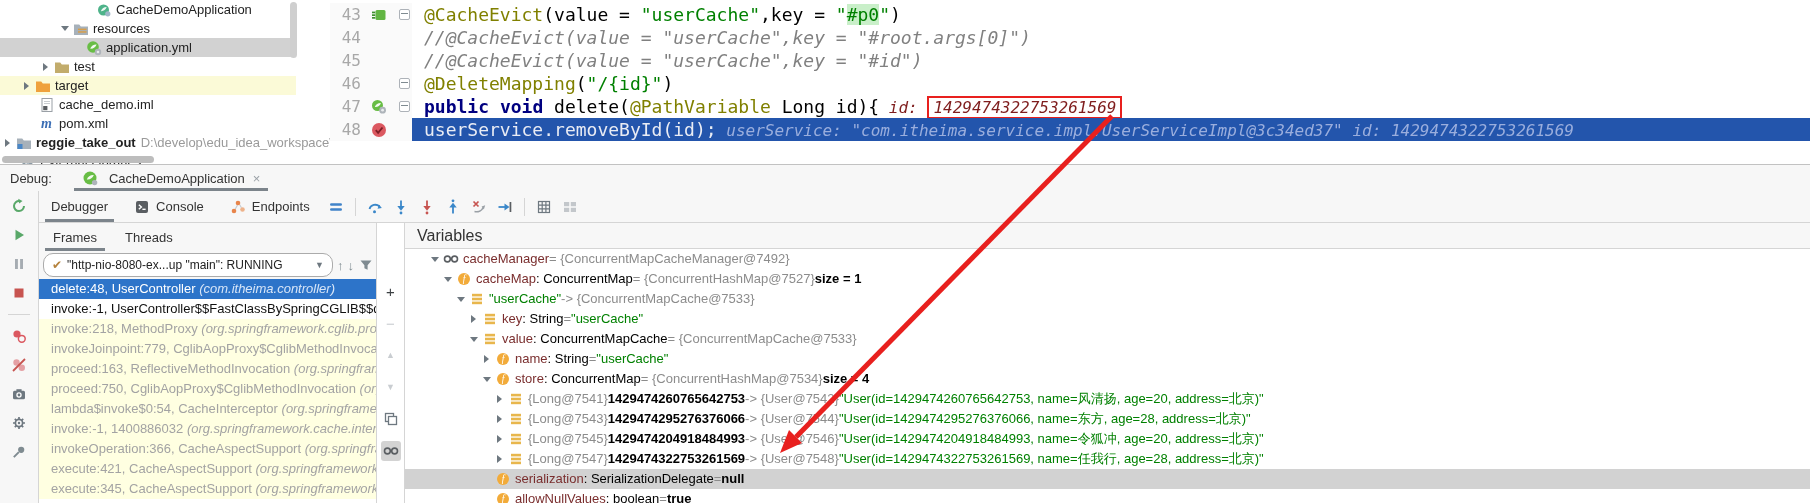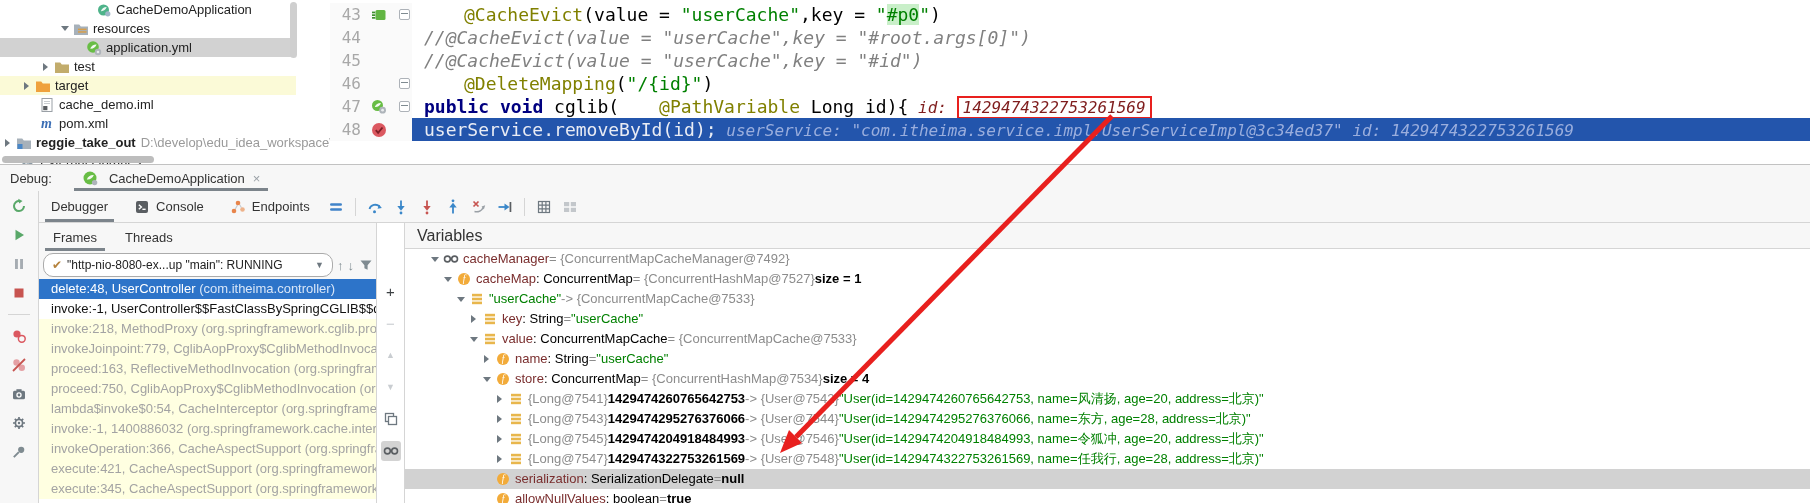--- a/index.html
+++ b/index.html
@@ -26,21 +26,21 @@
 
   .editor{flex:1;padding-top:3px;overflow:hidden;background:#fff;}
   .eline{display:flex;height:23px;line-height:23px;white-space:nowrap;}
   .egut{flex:0 0 82px;display:flex;align-items:center;background:#FAFAFA;}
   .gnum{width:31px;text-align:right;color:#A8A8A8;font-family:"DejaVu Sans Mono",monospace;font-size:16px;}
   .gico{width:36px;display:flex;justify-content:center;align-items:center;}
   .gfold{width:15px;display:flex;justify-content:center;align-items:center;}
   .foldbox{width:9px;height:9px;border:1px solid #ADB2B8;background:#fff;position:relative;border-radius:2px;}
   .foldbox::after{content:"";position:absolute;left:1px;right:1px;top:3px;height:1px;background:#7F8B91;}
   .ecode{flex:1;font-family:"DejaVu Sans Mono",monospace;font-size:18px;padding-left:12px;color:#000;}
-  .t-ann{color:#808000;margin-left:40px;}
+  .t-ann{color:#808000;}
   .t-pl{color:#000;}
   .t-str{color:#008000;}
   .t-strhl{color:#008000;background:#C9EFC9;}
   .t-cmt{color:#808080;font-style:italic;}
   .t-kw{color:#000080;font-weight:bold;margin-top:6px;}
   .h{color:#7f1d1d;font-style:italic;font-size:16px;}
   .eline.exec .ecode{background:#2355AC;}
   .eline.exec .t-pl{color:#E9ECF4;}
   .eline.exec .h{color:#9AAEDD;}
   .redbox{display:inline-block;border:2px solid #E8201E;padding:0 4px;line-height:19px;}
@@ -68,21 +68,21 @@
   .frames-tabs{flex:0 0 26px;display:flex;align-items:center;font-size:13px;color:#333;background:#F7F7F7;}
   .f-tab{position:relative;height:28px;display:flex;align-items:center;padding:0 14px;}
   .f-tab .tabline{position:absolute;left:6px;right:6px;bottom:0;height:3px;background:#7C848B;}
   .thread-row{flex:0 0 28px;display:flex;align-items:center;gap:4px;padding:0 4px;background:#F7F7F7;}
   .thread-combo{flex:0 0 272px;height:22px;border:1px solid #ABABAB;border-radius:10px;background:#fff;display:flex;align-items:center;padding:0 8px;gap:5px;font-size:12px;color:#222;white-space:nowrap;overflow:hidden;}
   .thread-combo .chk{color:#B5823C;font-size:12px;}
   .thread-combo .dd{margin-left:auto;color:#6E7880;font-size:9px;}
   .nav-ico{width:18px;height:18px;display:flex;align-items:center;justify-content:center;color:#7F8B91;font-size:13px;}
   .frames-list{flex:1;overflow:hidden;}
   .frow{height:20px;line-height:20px;font-size:13px;padding-left:12px;white-space:nowrap;overflow:hidden;}
-  .frow .pkg{}
+  .frow .pkg{font-style:italic;}
   .frow.selected{background:#2D74C9;color:#fff;}
   .frow.selected .pkg{color:#D8E6F8;}
   .frow.user{background:#fff;color:#111;}
   .frow.lib{background:#FFFFE1;color:#A3A3A3;}
 
   .watch-strip{flex:0 0 27px;border-right:1px solid #D5D5D5;display:flex;flex-direction:column;align-items:center;padding-top:58px;gap:12px;background:#fff;}
   .w-btn{width:20px;height:20px;display:flex;align-items:center;justify-content:center;font-size:15px;color:#3C4043;border-radius:3px;}
   .w-btn.dis{color:#C9CDD1;}
   .w-btn.toggled{background:#D3D3D3;}
 
@@ -277,21 +277,21 @@
                 <circle cx="6.5" cy="6.5" r="5.5" fill="#68BD45"></circle>
                 <path d="M3.8 8C4.8 5.4 7.3 3.9 9.9 4.1 9 6.8 6.7 8.3 3.8 8z" fill="#fff" opacity=".92"></path>
                 <circle cx="11.6" cy="11.2" r="3.4" fill="#AEB4BA"></circle>
                 <circle cx="11.6" cy="11.2" r="1.4" fill="#E9EBED"></circle>
               </svg>
             </span>
             <span class="gfold">
               <span class="foldbox"></span>
             </span>
           </div>
-          <div class="ecode"><span class="t-kw">public</span><span class="t-pl"> </span><span class="t-kw">void</span><span class="t-pl"> cglib(</span><span class="t-ann">@PathVariable</span><span class="t-pl"> Long id){</span><span class="h">    id: </span><span class="h redbox">1429474322753261569</span></div>
+          <div class="ecode"><span class="t-kw">public</span><span class="t-pl"> </span><span class="t-kw">void</span><span class="t-pl"> delete(</span><span class="t-ann">@PathVariable</span><span class="t-pl"> Long id){</span><span class="h">    id: </span><span class="h redbox">1429474322753261569</span></div>
         </div>
         <div class="eline exec">
           <div class="egut">
             <span class="gnum">48</span>
             <span class="gico">
               <svg width="16" height="16" viewBox="0 0 16 16" xmlns="http://www.w3.org/2000/svg">
                 <circle cx="8" cy="8" r="7" fill="#DB5860"></circle>
                 <path d="M4.8 8.2l2.3 2.6 4.4-5.3" stroke="#7D1F26" stroke-width="1.9" fill="none"></path>
               </svg>
             </span>

